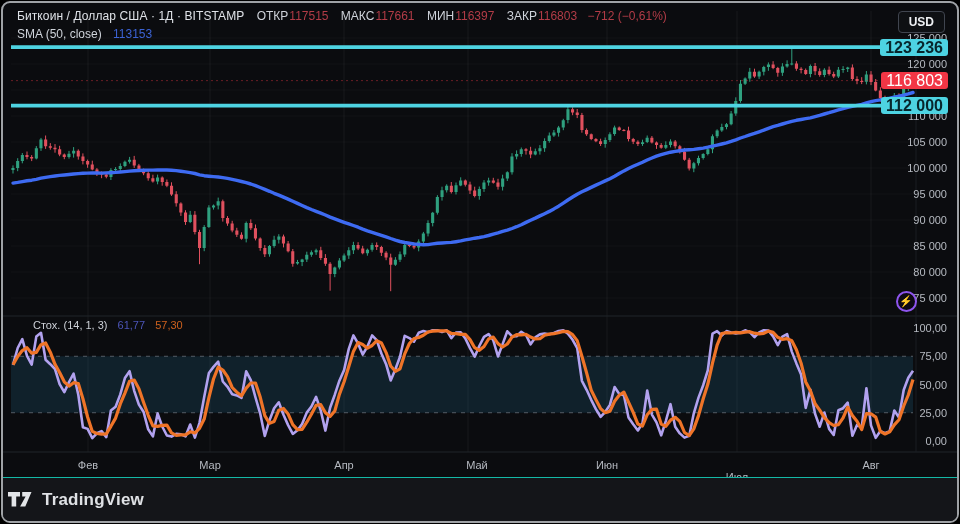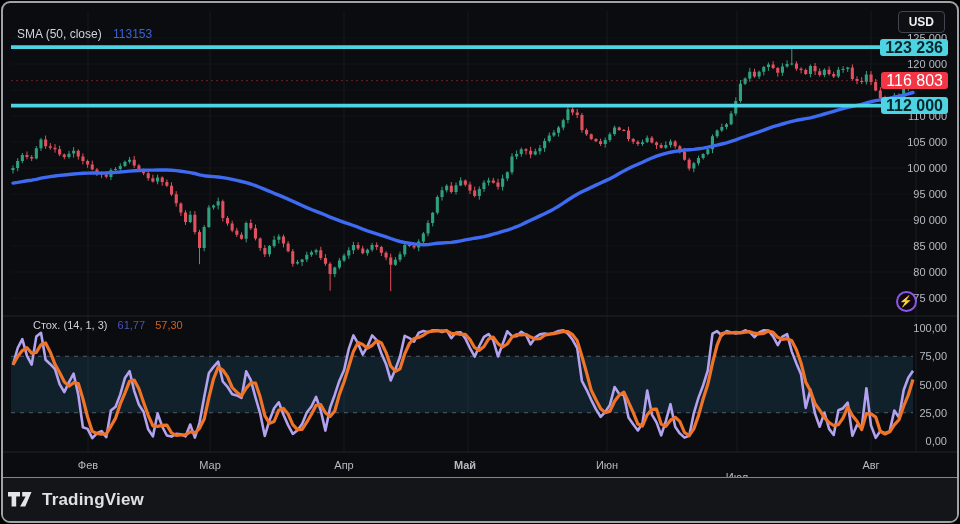--- a/index.html
+++ b/index.html
@@ -71,20 +71,28 @@
       <polyline points="10.0,180.1 14.7,179.4 19.3,178.6 24.0,177.8 28.7,177.2 33.3,176.3 38.0,175.2 42.6,174.4 47.3,173.6 52.0,173.0 56.6,172.4 61.3,172.0 66.0,171.5 70.6,171.0 75.3,170.6 79.9,170.3 84.6,170.1 89.3,170.0 93.9,170.0 98.6,170.1 103.3,169.9 107.9,169.7 112.6,169.4 117.3,169.0 121.9,168.6 126.6,168.1 131.2,167.7 135.9,167.5 140.6,167.3 145.2,167.1 149.9,167.1 154.6,167.0 159.2,166.9 163.9,167.0 168.5,167.2 173.2,167.6 177.9,168.2 182.5,168.9 187.2,169.6 191.9,170.5 196.5,171.8 201.2,172.7 205.9,173.2 210.5,173.6 215.2,174.0 219.8,174.6 224.5,175.4 229.2,176.4 233.8,177.4 238.5,178.5 243.2,179.6 247.8,181.0 252.5,182.6 257.2,184.5 261.8,186.4 266.5,188.3 271.1,190.3 275.8,192.1 280.5,194.1 285.1,196.1 289.8,198.3 294.5,200.4 299.1,202.5 303.8,204.6 308.4,206.5 313.1,208.3 317.8,210.2 322.4,212.0 327.1,214.1 331.8,215.9 336.4,217.6 341.1,219.3 345.8,220.9 350.4,222.5 355.1,224.2 359.7,226.1 364.4,227.8 369.1,229.3 373.7,230.8 378.4,232.3 383.1,233.8 387.7,235.5 392.4,237.1 397.0,238.5 401.7,239.5 406.4,240.3 411.0,241.0 415.7,241.4 420.4,241.8 425.0,241.6 429.7,240.9 434.4,240.3 439.0,240.0 443.7,239.6 448.3,239.4 453.0,238.7 457.7,237.9 462.3,236.9 467.0,236.1 471.7,235.2 476.3,234.5 481.0,233.6 485.6,232.5 490.3,231.1 495.0,229.8 499.6,228.4 504.3,227.1 509.0,225.5 513.6,223.7 518.3,221.7 523.0,219.4 527.6,217.2 532.3,215.1 536.9,212.9 541.6,210.7 546.3,208.4 550.9,205.9 555.6,203.2 560.3,200.1 564.9,197.0 569.6,194.0 574.2,191.2 578.9,188.8 583.6,186.6 588.2,184.4 592.9,182.1 597.6,180.0 602.2,177.9 606.9,175.7 611.6,173.2 616.2,170.6 620.9,167.9 625.5,165.5 630.2,163.3 634.9,161.2 639.5,159.2 644.2,157.0 648.9,155.0 653.5,153.2 658.2,151.7 662.8,150.4 667.5,149.2 672.2,148.4 676.8,147.7 681.5,147.0 686.2,146.7 690.8,146.4 695.5,145.8 700.2,145.1 704.8,144.2 709.5,143.1 714.1,142.1 718.8,141.0 723.5,139.8 728.1,138.4 732.8,136.8 737.5,135.0 742.1,133.5 746.8,131.8 751.5,130.4 756.1,128.8 760.8,127.1 765.4,125.3 770.1,123.7 774.8,122.4 779.4,121.0 784.1,119.6 788.8,118.3 793.4,117.3 798.1,116.5 802.7,115.7 807.4,114.8 812.1,113.6 816.7,112.4 821.4,111.0 826.1,109.7 830.7,108.3 835.4,106.9 840.1,105.6 844.7,104.4 849.4,103.4 854.0,102.4 858.7,101.3 863.4,99.9 868.0,98.7 872.7,97.6 877.4,96.9 882.0,96.0 886.7,95.2 891.3,94.2 896.0,93.2 900.7,92.1 905.3,90.9 910.0,89.5" fill="none" stroke="#3e6bf2" stroke-width="3.4" stroke-linejoin="round" stroke-linecap="round"></polyline>
       <line x1="8" x2="910" y1="44.1728" y2="44.1728" stroke="#4ed3e2" stroke-width="3.6"></line>
       <line x1="8" x2="910" y1="102.6" y2="102.6" stroke="#4ed3e2" stroke-width="3.6"></line>
       <line x1="8" x2="910" y1="77.62440000000001" y2="77.62440000000001" stroke="#f23645" stroke-width="1" stroke-dasharray="2 3" opacity="0.4"></line>
       <circle cx="909" cy="77.62440000000001" r="2.8" fill="#f4f6f9"></circle>
       <line x1="0" x2="956" y1="313" y2="313" stroke="#20242b" stroke-width="1"></line>
       <line x1="0" x2="956" y1="449" y2="449" stroke="#20242b" stroke-width="1"></line>
       <line x1="913" x2="913" y1="8" y2="449" stroke="#1a1d23" stroke-width="1"></line>
     </svg>
 
+  <div class="legend">
+    <span class="ttl">Биткоин / Доллар США · 1Д · BITSTAMP</span>
+    <span class="lbl">ОТКР</span><span class="val">117515</span>
+    <span class="lbl">МАКС</span><span class="val">117661</span>
+    <span class="lbl">МИН</span><span class="val">116397</span>
+    <span class="lbl">ЗАКР</span><span class="val">116803</span>
+    <span class="chg">−712 (−0,61%)</span>
+  </div>
 
   <div class="legend2">
     <span>SMA (50, close)</span>
     <span class="sma-val">113153</span>
   </div>
 
   <div class="stoch-legend">
     <span>Стох.</span>
     <span>(14, 1, 3)</span>
     <span class="k-val">61,77</span>
@@ -108,21 +116,21 @@
       <div class="tick" style="top: 319px;">100,00</div>
       <div class="tick" style="top: 347.25px;">75,00</div>
       <div class="tick" style="top: 375.5px;">50,00</div>
       <div class="tick" style="top: 403.75px;">25,00</div>
       <div class="tick" style="top: 432px;">0,00</div>
     </div>
   <div id="month-labels">
       <div class="mlabel" style="left: 85px; top: 456px;">Фев</div>
       <div class="mlabel" style="left: 207px; top: 456px;">Мар</div>
       <div class="mlabel" style="left: 341px; top: 456px;">Апр</div>
-      <div class="mlabel" style="left: 462px; top: 456px; font-weight: bold;">Май</div>
+      <div class="mlabel" style="left: 474px; top: 456px;">Май</div>
       <div class="mlabel" style="left: 604px; top: 456px;">Июн</div>
       <div class="mlabel" style="left: 734px; top: 468px; text-align: right;">Июл</div>
       <div class="mlabel" style="left: 868px; top: 456px;">Авг</div>
     </div>
 
   <div class="badge cyan" id="badge-lvl-0" style="top: 35.6728px;">123 236</div>
   <div class="badge red" id="badge-last" style="top: 69.1244px;">116 803</div>
   <div class="badge cyan" id="badge-lvl-1" style="top: 94.1px;">112 000</div>
 
   <div class="bolt">⚡</div>

